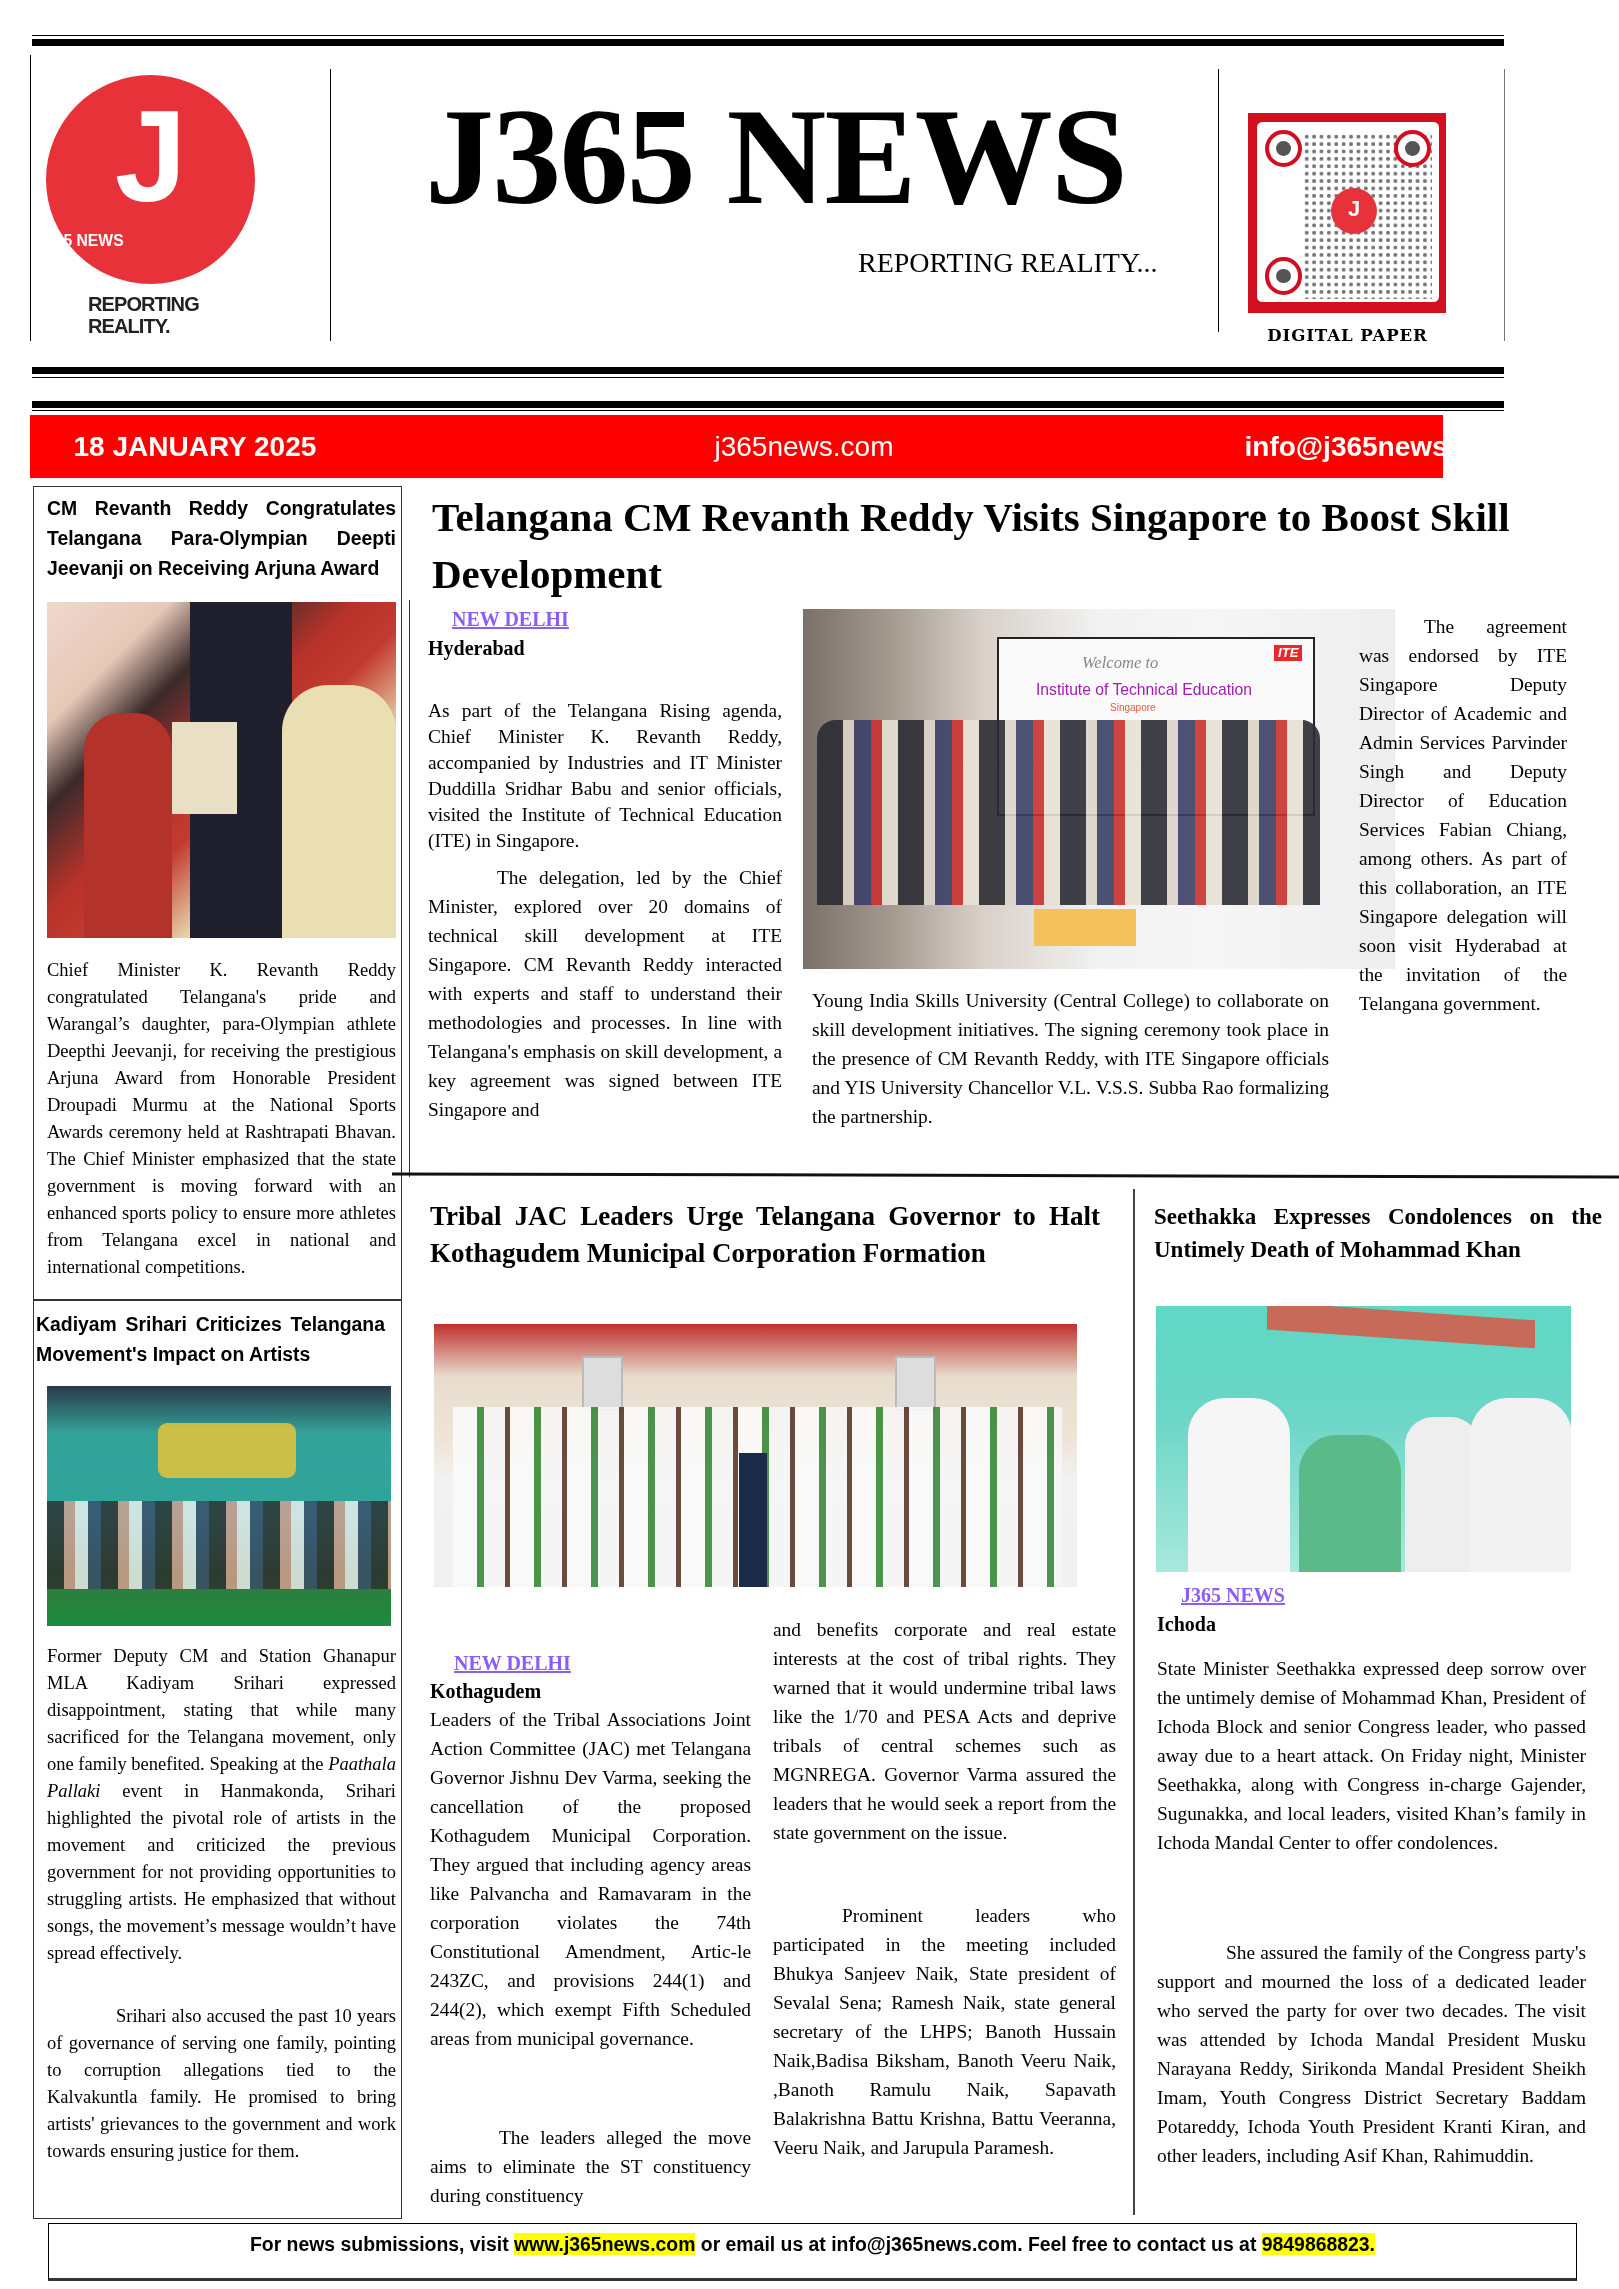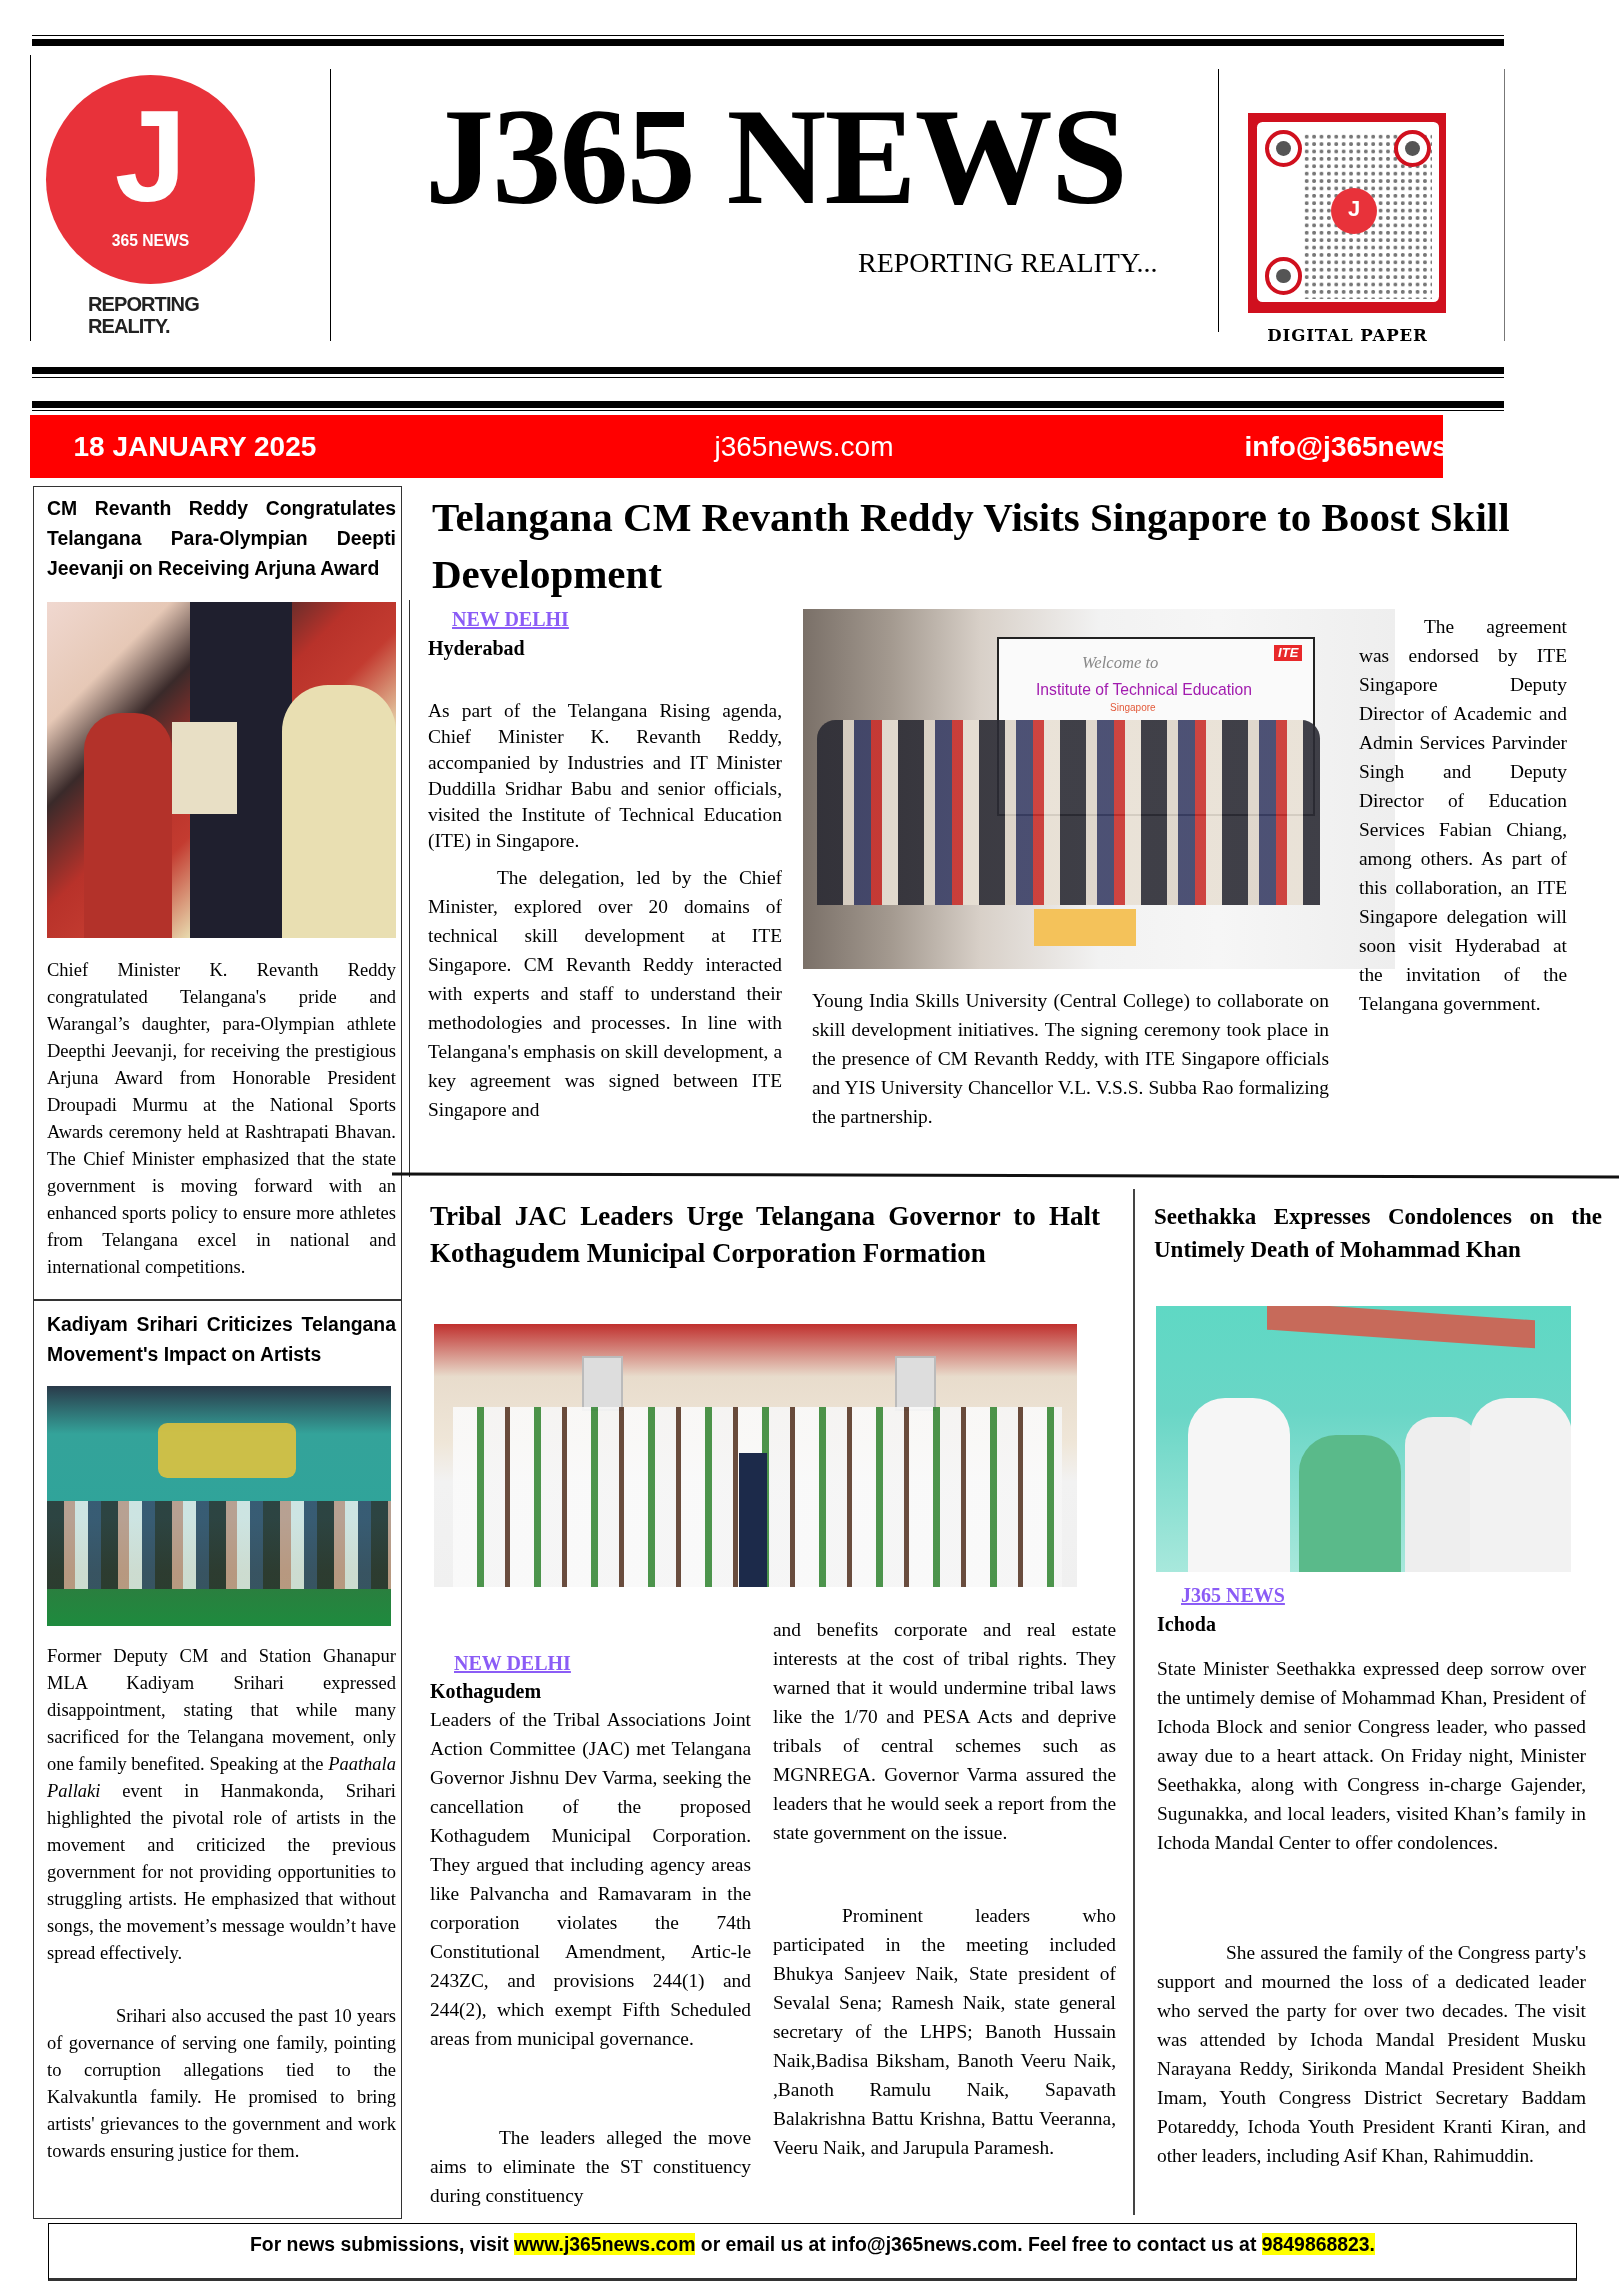--- a/index.html
+++ b/index.html
@@ -7,21 +7,21 @@
   .abs { position: absolute; }
   .serif { font-family: "Liberation Serif", "DejaVu Serif", serif; }
   .sans { font-family: "Liberation Sans", "DejaVu Sans", sans-serif; }
   .just { text-align: justify; }
   .rule-thick { position: absolute; height: 0; border-top: 7.4px solid #000; }
   .rule-thin { position: absolute; height: 0; border-top: 1.8px solid #000; }
 
   
   .logo-circle { position: absolute; left: 46px; top: 75px; width: 209px; height: 209px; border-radius: 50%; background: #e8323a; }
   .logo-j { position: absolute; left: 0; width: 100%; top: 16.6px; text-align: center; color: #fff; font-family: "Liberation Sans", sans-serif; font-weight: 700; font-size: 129px; line-height: 129px; }
-  .logo-sub { position: absolute; left: 0; width: 100%; top: 157px; text-align: center; color: #fff; font-family: "Liberation Sans", sans-serif; font-weight: 700; font-size: 15.7px; }
+  .logo-sub { position: absolute; left: 0; width: 100%; top: 157px; text-align: left; color: #fff; font-family: "Liberation Sans", sans-serif; font-weight: 700; font-size: 15.7px; }
   .logo-tag { position: absolute; left: 88px; top: 293px; font-family: "Liberation Sans", sans-serif; font-weight: 700; font-size: 20px; line-height: 22px; color: #222; letter-spacing: -0.9px; }
   .masthead { position: absolute; left: 337px; width: 877px; top: 88px; text-align: center; font-family: "Liberation Serif", serif; font-weight: 700; font-size: 138px; line-height: 138px; letter-spacing: -1.8px; }
   .tagline { position: absolute; left: 858px; top: 247px; font-family: "Liberation Serif", serif; font-size: 28px; }
   .qr { position: absolute; left: 1248px; top: 113px; width: 198px; height: 200px; background: #d0101e; }
   .qr-inner { position: absolute; left: 9.2px; top: 9.2px; right: 7.4px; bottom: 11px; background: #fff; border-radius: 5.5px; }
   .qr-eye { position: absolute; width: 29.5px; height: 29.5px; border: 4.6px solid #d0101e; border-radius: 50%; background: #fff; }
   .qr-eye::after { content: ""; position: absolute; left: 7.4px; top: 7.4px; width: 14.8px; height: 14.8px; border-radius: 50%; background: #555; }
   .qr-dots { position: absolute; left: 46px; top: 11px; width: 129px; height: 166px; background-image: radial-gradient(#555 35%, transparent 40%); background-size: 7.4px 7.4px; opacity: 0.8; }
   .qr-center { position: absolute; left: 74px; top: 66px; width: 46px; height: 46px; border-radius: 50%; background: #e8323a; color: #fff; font-family: "Liberation Sans", sans-serif; font-weight: 700; font-size: 22px; text-align: center; line-height: 41px; }
   .digital { position: absolute; left: 1246px; top: 325px; width: 203px; text-align: center; font-family: "DejaVu Serif", serif; font-weight: 700; font-size: 16.6px; letter-spacing: 0.9px; }
@@ -94,21 +94,21 @@
 <div class="abs h-sans just" style="left:47px;top:493px;width:349px;">CM Revanth Reddy Congratulates Telangana Para-Olympian Deepti Jeevanji on Receiving Arjuna Award</div>
 <div class="photo" style="left:47px;top:602px;width:349px;height:336px;background:linear-gradient(135deg,#f0d8d0 0%,#e6c8b6 18%,#3a2a2a 30%,#b8322a 45%,#c33b30 55%,#e8dcb0 70%,#c8d8a8 80%,#8a1818 100%);">
   <div class="abs" style="left:37px;top:111px;width:88px;height:225px;background:#b3322a;border-radius:37px 37px 0 0;"></div>
   <div class="abs" style="left:143px;top:0;width:102px;height:336px;background:#1f1f2e;"></div>
   <div class="abs" style="left:235px;top:83px;width:114px;height:253px;background:#e9dfb2;border-radius:46px 46px 0 0;"></div>
   <div class="abs" style="left:125px;top:120px;width:65px;height:92px;background:#e8dfc5;"></div>
 </div>
 <div class="abs body just" style="left:47px;top:957px;width:349px;">Chief Minister K. Revanth Reddy congratulated Telangana's pride and Warangal’s daughter, para-Olympian athlete Deepthi Jeevanji, for receiving the prestigious Arjuna Award from Honorable President Droupadi Murmu at the National Sports Awards ceremony held at Rashtrapati Bhavan. The Chief Minister emphasized that the state government is moving forward with an enhanced sports policy to ensure more athletes from Telangana excel in national and international competitions.</div>
 <div class="abs" style="left:33px;top:1299px;width:369px;height:1.8px;background:#333;"></div>
 
-<div class="abs h-sans just" style="left:47px;top:1309px;width:349px;">Kadiyam Srihari Criticizes Telangana Movement's Impact on Artists</div>
+<div class="abs h-sans just" style="left:36px;top:1309px;width:349px;">Kadiyam Srihari Criticizes Telangana Movement's Impact on Artists</div>
 <div class="photo" style="left:47px;top:1386px;width:344px;height:240px;background:linear-gradient(180deg,#2a3a4a 0%,#34a39a 20%,#2fa49a 55%,#2f7a3f 78%,#1e8b3e 100%);">
   <div class="abs" style="left:111px;top:37px;width:138px;height:55px;background:#e8c43a;border-radius:9.2px;opacity:0.85;"></div>
   <div class="abs" style="left:0;top:115px;width:344px;height:88px;background:repeating-linear-gradient(90deg,#2c2c2c 0 16.6px,#d9a090 16.6px 28px,#f4f4f4 28px 41px,#3a4a6a 41px 54px);opacity:0.8;"></div>
 </div>
 <div class="abs body just" style="left:47px;top:1643px;width:349px;"><span>Former Deputy CM and Station Ghanapur MLA Kadiyam Srihari expressed disappointment, stating that while many sacrificed for the Telangana movement, only one family benefited. Speaking at the </span><i>Paathala Pallaki</i><span> event in Hanmakonda, Srihari highlighted the pivotal role of artists in the movement and criticized the previous government for not providing opportunities to struggling artists. He emphasized that without songs, the movement’s message wouldn’t have spread effectively.</span></div>
 <div class="abs body just indent" style="left:47px;top:2003px;width:349px;">Srihari also accused the past 10 years of governance of serving one family, pointing to corruption allegations tied to the Kalvakuntla family. He promised to bring artists' grievances to the government and work towards ensuring justice for them.</div>
 
 <div class="abs h-serif-big" style="left:432px;top:489px;width:1135px;">Telangana CM Revanth Reddy Visits Singapore to Boost Skill Development</div>
 <div class="abs" style="left:409px;top:600px;width:0.9px;height:577px;background:#333;"></div>
 <div class="abs dateline" style="left:428px;top:605px;">NEW DELHI</div>

